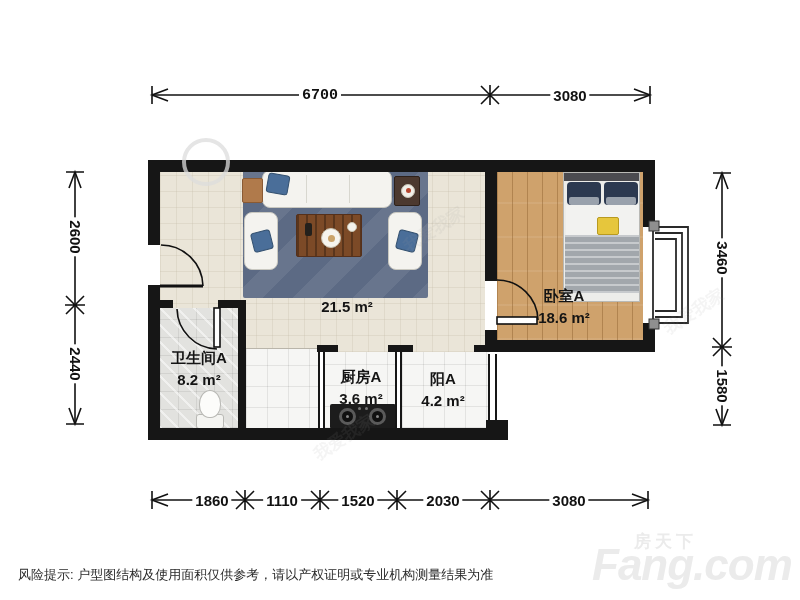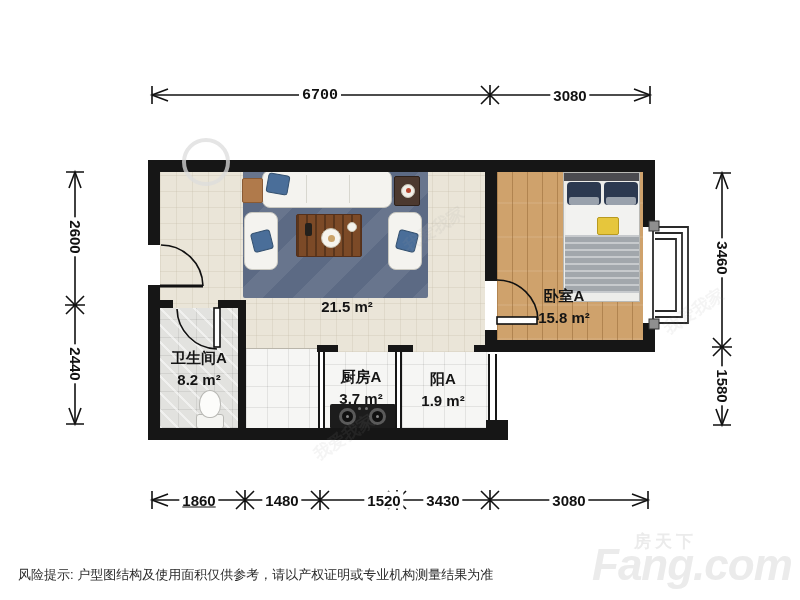--- a/index.html
+++ b/index.html
@@ -189,48 +189,48 @@
 
       <path d="M722,173 V425"></path>
       <path d="M713,173 H731 M716,189 L722,173 L728,189"></path>
       <path d="M713,425 H731 M716,409 L722,425 L728,409"></path>
       <path d="M713,338 L731,356 M713,356 L731,338 M712,347 H732"></path>
     </g>
   </svg>
 
   <div class="dim-label" style="left:320px;top:95px;font-family:Liberation Mono, monospace;">6700</div>
   <div class="dim-label" style="left:570px;top:95px;">3080</div>
-  <div class="dim-label" style="left:199px;top:500px;text-decoration:underline;">1860</div>
-  <div class="dim-label" style="left:282px;top:500px;">1480</div>
-  <div class="dim-label" style="left:358px;top:500px;margin-left:26px;">1520</div>
-  <div class="dim-label" style="left:443px;top:500px;">3430</div>
+  <div class="dim-label" style="left:212px;top:500px;">1860</div>
+  <div class="dim-label" style="left:282px;top:500px;">1110</div>
+  <div class="dim-label" style="left:358px;top:500px;">1520</div>
+  <div class="dim-label" style="left:443px;top:500px;">2030</div>
   <div class="dim-label" style="left:569px;top:500px;">3080</div>
   <div class="dim-label vert" style="left:75px;top:237px;">2600</div>
   <div class="dim-label vert" style="left:75px;top:364px;">2440</div>
   <div class="dim-label vert" style="left:722px;top:258px;">3460</div>
   <div class="dim-label vert" style="left:722px;top:386px;">1580</div>
 
   <div class="room-label" style="left:347px;top:307px;">
     <div>21.5 m²</div>
   </div>
   <div class="room-label" style="left:564px;top:307px;text-align:center;">
     <div>卧室A</div>
-    <div>15.8 m²</div>
+    <div>18.6 m²</div>
   </div>
   <div class="room-label" style="left:199px;top:369px;text-align:center;">
     <div>卫生间A</div>
     <div>8.2 m²</div>
   </div>
   <div class="room-label" style="left:361px;top:388px;">
     <div>厨房A</div>
-    <div>3.7 m²</div>
+    <div>3.6 m²</div>
   </div>
   <div class="room-label" style="left:443px;top:390px;">
     <div>阳A</div>
-    <div>1.9 m²</div>
+    <div>4.2 m²</div>
   </div>
 
   <div class="wm-circle" style="left:182px;top:138px;"></div>
   <div class="wm" style="left:400px;top:218px;">我爱我家</div>
   <div class="wm" style="left:310px;top:426px;">我爱我家</div>
   <div class="wm" style="left:660px;top:300px;">我爱我家</div>
 
   <div class="disclaimer">风险提示: 户型图结构及使用面积仅供参考，请以产权证明或专业机构测量结果为准</div>
   <div class="fang-logo">
     <div class="fang-cn">房天下</div>

